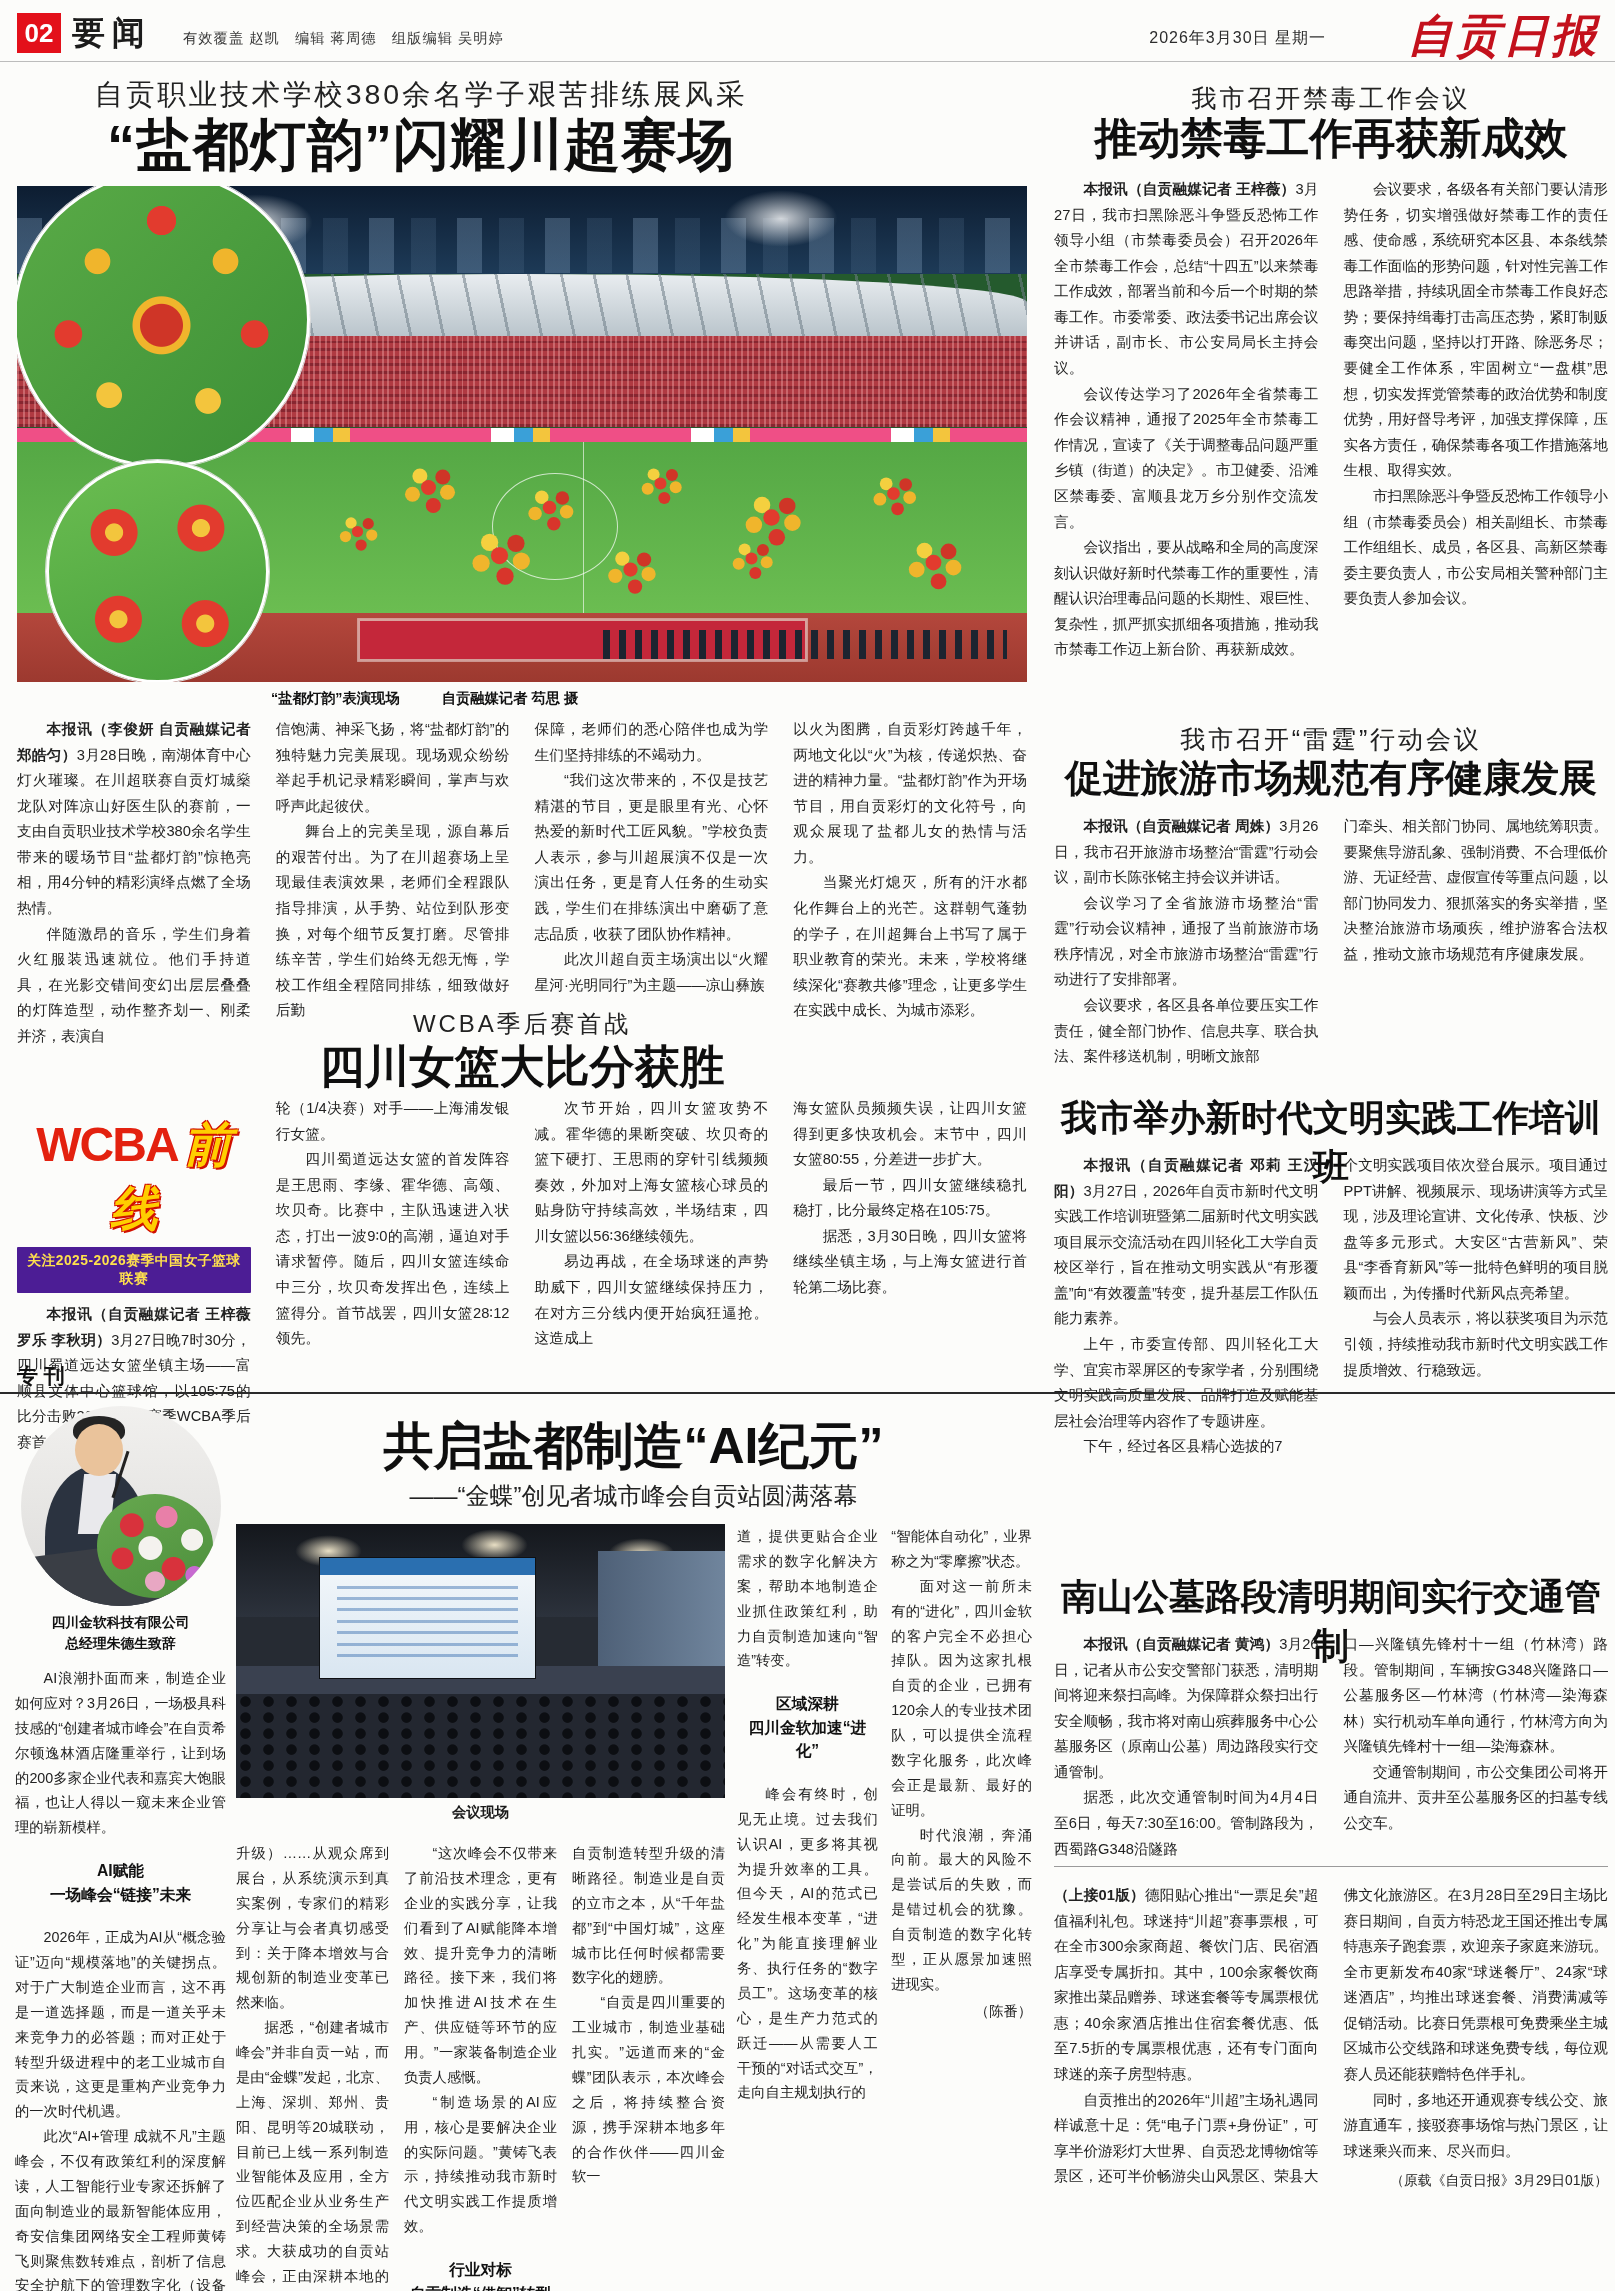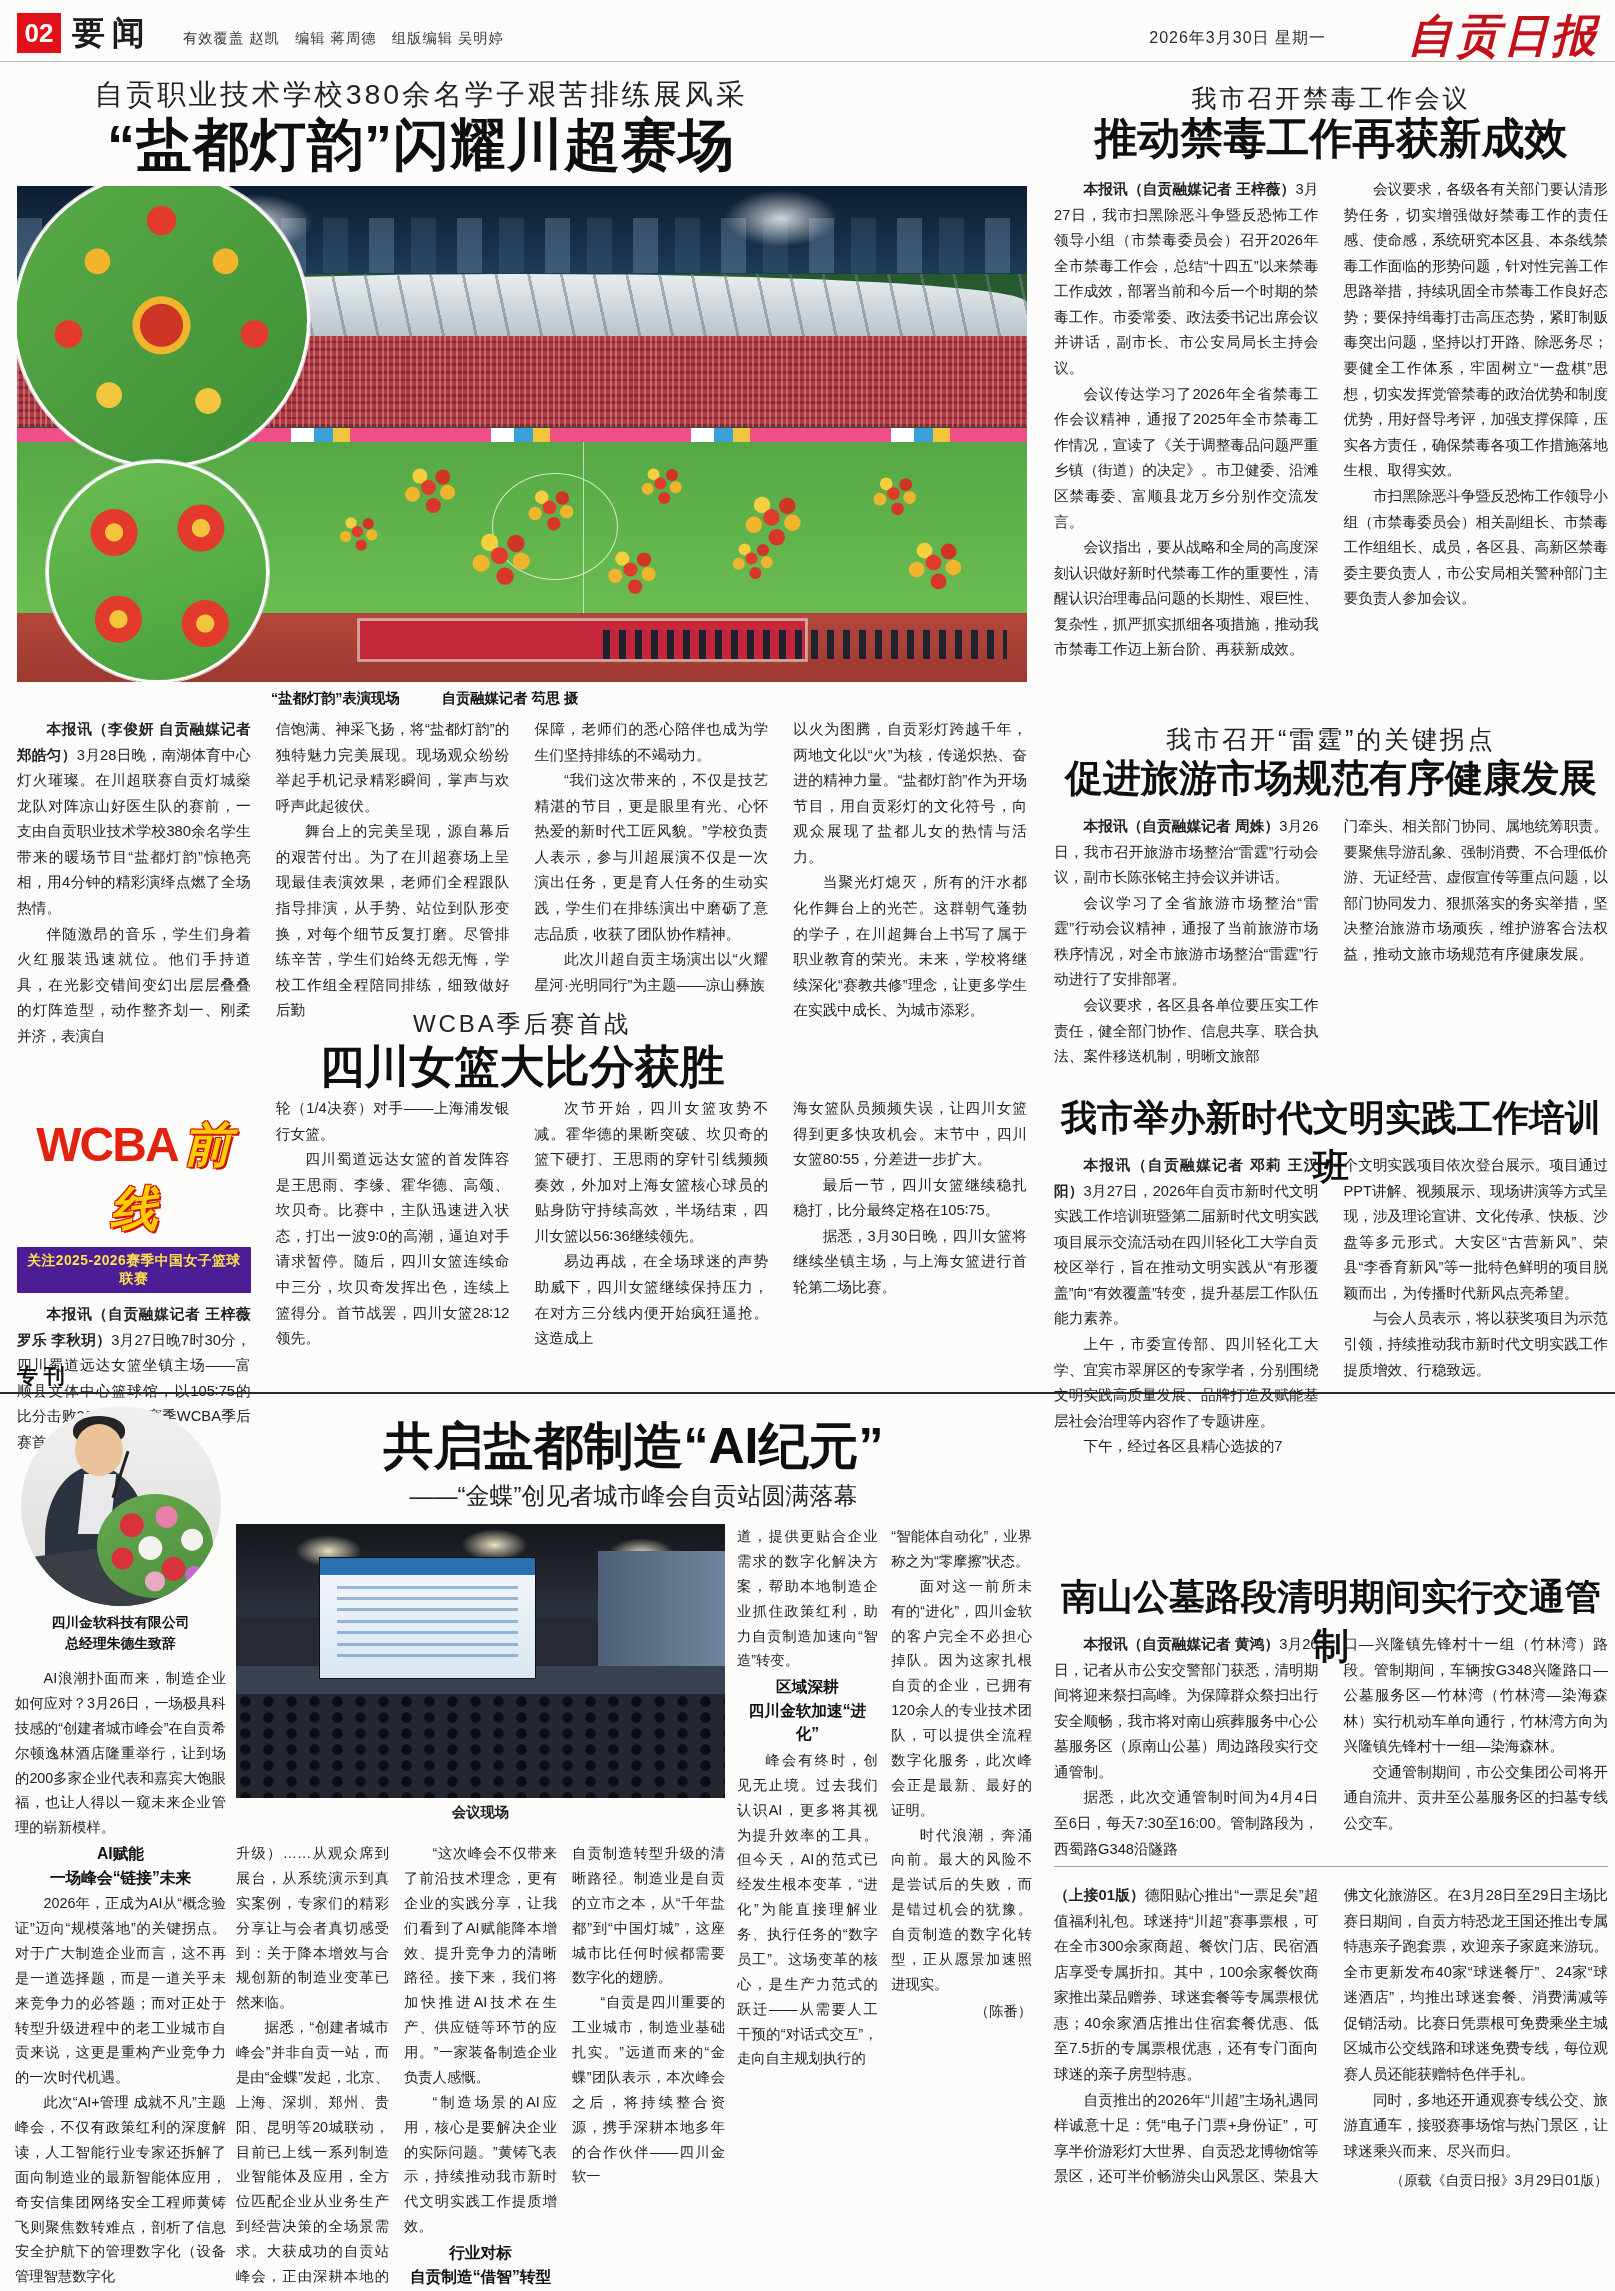--- a/index.html
+++ b/index.html
@@ -19,21 +19,21 @@
   .row{display:flex}
   .row > .c{flex:1 1 0;min-width:0}
   p.bp{margin:0;text-indent:2em;text-align:justify;font-size:14.7px;line-height:1.74;color:#222}
   p.bp.noind{text-indent:0}
   .lead{font-weight:bold}
   .kk{ text-align:center;color:#222;letter-spacing:2.9px}
   .hh{ text-align:center;font-weight:900;color:#0f0f0f}
   .caption{font-weight:bold;font-size:14.3px;color:#111}
   .sig{margin:5.7px 0 0;text-align:right;font-size:14.3px;color:#222}
   .source{margin:7.6px 0 0;text-align:right;font-size:13.8px;color:#222}
-  .subhead{font-weight:bold;text-align:center;font-size:15.7px;line-height:1.5;margin:2px 0;color:#111}
+  .subhead{font-weight:bold;text-align:center;font-size:15.7px;line-height:1.5;margin:19px 0;color:#111}
   
   .mainphoto{position:absolute;left:17px;top:186px;width:1010px;height:496px;overflow:hidden;background:#245a2d}
   .sky{position:absolute;left:0;top:0;width:100%;height:88px;background:linear-gradient(#0d1d31,#1d3a57)}
   .buildings{position:absolute;left:0;top:32px;width:100%;height:55px;
      background:repeating-linear-gradient(90deg,rgba(140,170,200,.30) 0 25px,rgba(20,40,60,0) 25px 42px,rgba(90,120,150,.22) 42px 67px,rgba(20,40,60,0) 67px 88px)}
   .glow1{position:absolute;width:114px;height:57px;border-radius:50%;background:radial-gradient(rgba(255,255,255,.8),rgba(255,255,255,0) 70%)}
   .roof{position:absolute;left:0;top:88px;width:100%;height:63px;background:linear-gradient(#e9edf0,#b9c4cb);
      border-radius:100% 100% 0 0/57px 57px 0 0;}
   .roof i{position:absolute;inset:0;background:repeating-linear-gradient(78deg,rgba(110,125,135,.55) 0 2.9px,rgba(0,0,0,0) 2.9px 32px)}
   .crowd{position:absolute;left:0;top:150px;width:100%;height:91px;background:#b03a42}
@@ -226,21 +226,21 @@
     <p class="bp"><b class="lead">本报讯（自贡融媒记者 王梓薇）</b><span>3月27日，我市扫黑除恶斗争暨反恐怖工作领导小组（市禁毒委员会）召开2026年全市禁毒工作会，总结“十四五”以来禁毒工作成效，部署当前和今后一个时期的禁毒工作。市委常委、政法委书记出席会议并讲话，副市长、市公安局局长主持会议。</span></p>
     <p class="bp">会议传达学习了2026年全省禁毒工作会议精神，通报了2025年全市禁毒工作情况，宣读了《关于调整毒品问题严重乡镇（街道）的决定》。市卫健委、沿滩区禁毒委、富顺县龙万乡分别作交流发言。</p>
     <p class="bp">会议指出，要从战略和全局的高度深刻认识做好新时代禁毒工作的重要性，清醒认识治理毒品问题的长期性、艰巨性、复杂性，抓严抓实抓细各项措施，推动我市禁毒工作迈上新台阶、再获新成效。</p>
   </div>
   <div class="c">
     <p class="bp">会议要求，各级各有关部门要认清形势任务，切实增强做好禁毒工作的责任感、使命感，系统研究本区县、本条线禁毒工作面临的形势问题，针对性完善工作思路举措，持续巩固全市禁毒工作良好态势；要保持缉毒打击高压态势，紧盯制贩毒突出问题，坚持以打开路、除恶务尽；要健全工作体系，牢固树立“一盘棋”思想，切实发挥党管禁毒的政治优势和制度优势，用好督导考评，加强支撑保障，压实各方责任，确保禁毒各项工作措施落地生根、取得实效。</p>
     <p class="bp">市扫黑除恶斗争暨反恐怖工作领导小组（市禁毒委员会）相关副组长、市禁毒工作组组长、成员，各区县、高新区禁毒委主要负责人，市公安局相关警种部门主要负责人参加会议。</p>
   </div>
 </div>
 
-<div class="abs kk" style="left:1054px;top:723px;width:554px;font-size:25px">我市召开“雷霆”的关键拐点</div>
+<div class="abs kk" style="left:1054px;top:723px;width:554px;font-size:25px">我市召开“雷霆”行动会议</div>
 <div class="abs hh" style="left:1054px;top:753px;width:554px;font-size:38px">促进旅游市场规范有序健康发展</div>
 <div class="abs row" style="left:1054px;top:814px;width:554px;gap:25px">
   <div class="c">
     <p class="bp"><b class="lead">本报讯（自贡融媒记者 周姝）</b><span>3月26日，我市召开旅游市场整治“雷霆”行动会议，副市长陈张铭主持会议并讲话。</span></p>
     <p class="bp">会议学习了全省旅游市场整治“雷霆”行动会议精神，通报了当前旅游市场秩序情况，对全市旅游市场整治“雷霆”行动进行了安排部署。</p>
     <p class="bp">会议要求，各区县各单位要压实工作责任，健全部门协作、信息共享、联合执法、案件移送机制，明晰文旅部</p>
   </div>
   <div class="c">
     <p class="bp noind">门牵头、相关部门协同、属地统筹职责。要聚焦导游乱象、强制消费、不合理低价游、无证经营、虚假宣传等重点问题，以部门协同发力、狠抓落实的务实举措，坚决整治旅游市场顽疾，维护游客合法权益，推动文旅市场规范有序健康发展。</p>
   </div>

